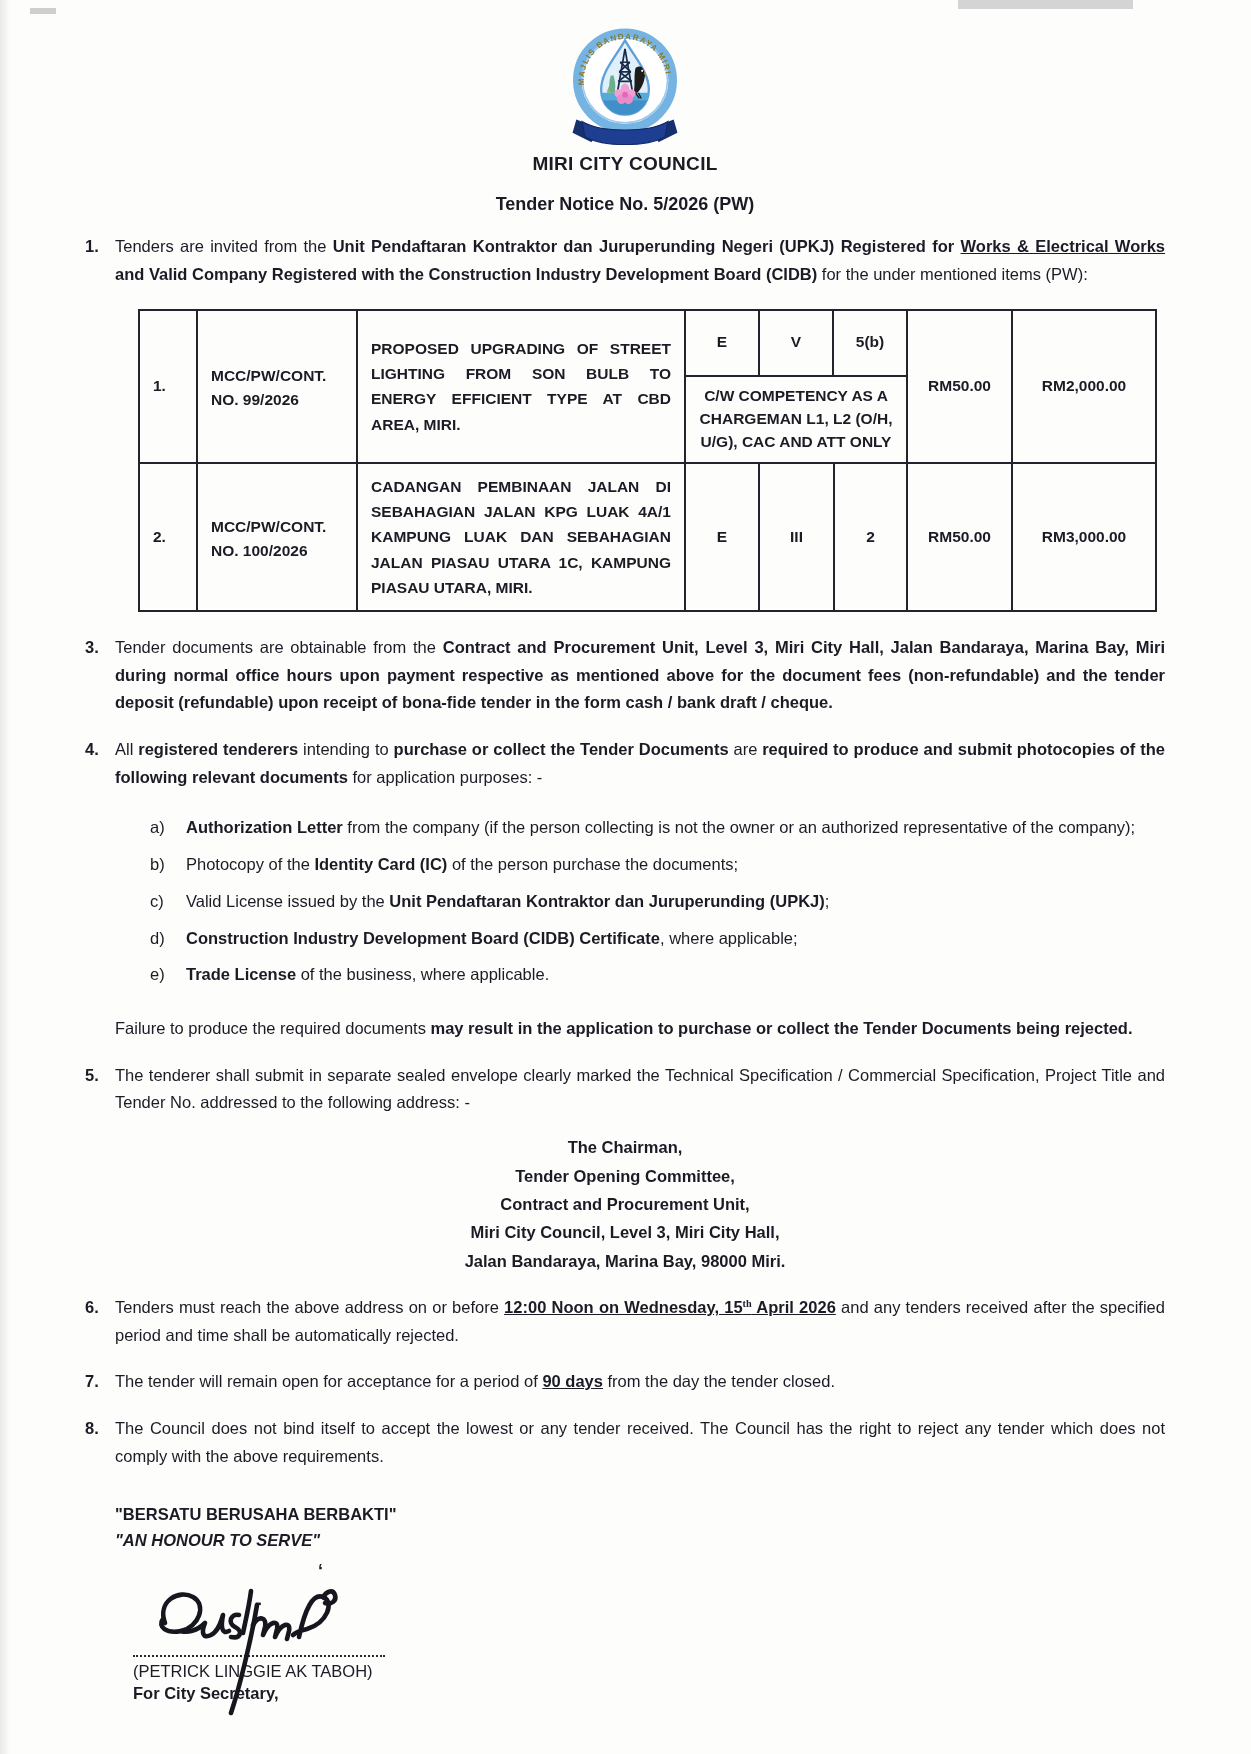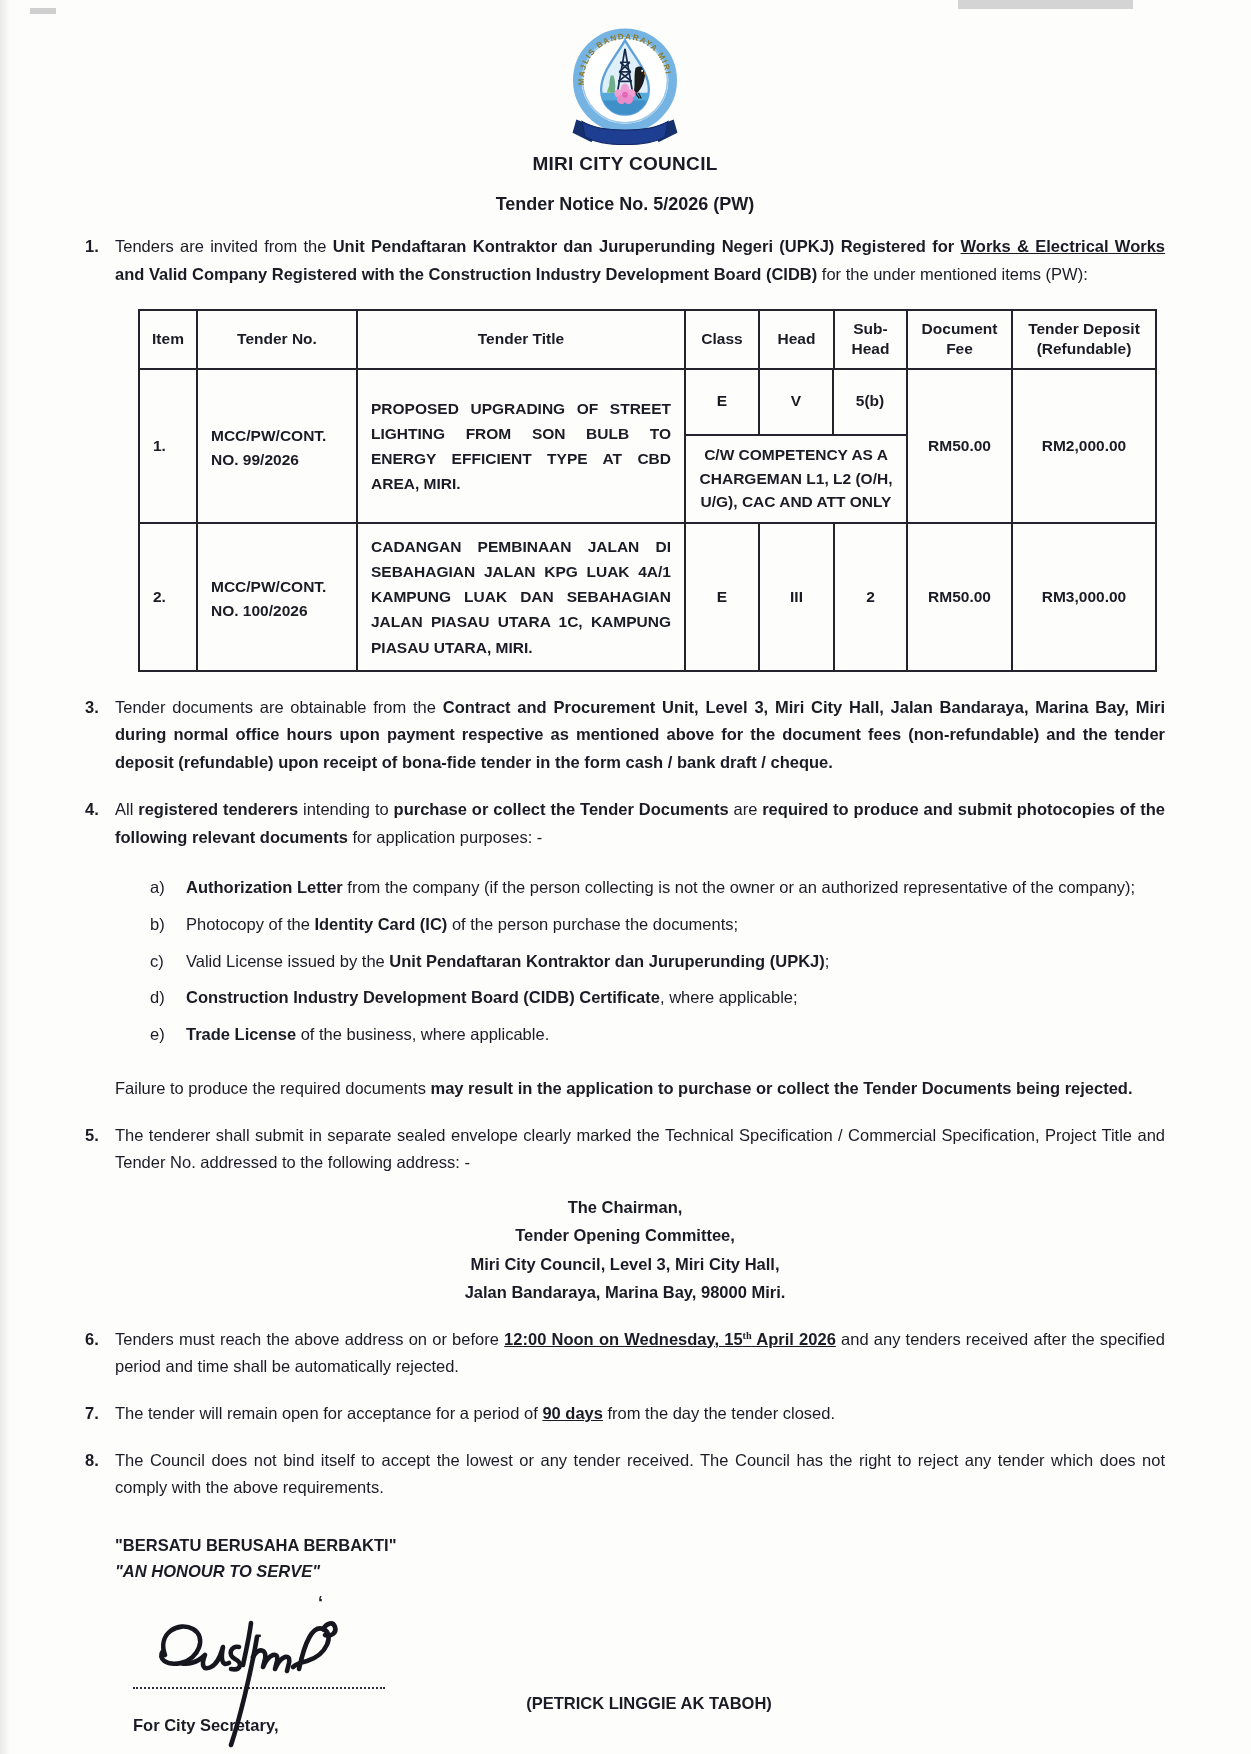--- a/index.html
+++ b/index.html
@@ -56,21 +56,21 @@
 
   .address { text-align:center; font-weight:700; line-height:1.72; margin-top:16px; }
 
   .motto { margin:30px 0 0 30px; font-weight:700; line-height:1.6; }
 
   .signature { position:relative; margin:30px 0 0 48px; height:168px; }
   .stray-q { position:absolute; left:185px; top:-22px; font-weight:700; font-size:18px; }
   .stray-d { position:absolute; left:122px; top:8px; font-weight:700; font-size:20px; }
   .sig-svg { position:absolute; left:-6px; top:-12px; width:268px; height:190px; pointer-events:none; }
   .sig-dotted { width:252px; margin-top:52px; border-bottom:2.5px dotted #2a2a35; height:22px; }
-  .sig-name { font-weight:700; margin-top:5px;text-align:center; }
+  .sig-name { font-weight:400; margin-top:5px; }
   .sig-role { font-weight:700; margin-top:3px; }
 </style>
 </head>
 <body>
 
 <div class="page">
   <div class="scan-tr"></div>
   <div class="scan-tl"></div>
   <div class="scan-left"></div>
 
@@ -135,30 +135,20 @@
       <col style="width:58px">
         <col style="width:160px">
         <col style="width:328px">
       <col style="width:74px">
         <col style="width:75px">
         <col style="width:73px">
       <col style="width:105px">
         <col style="width:144px">
     </colgroup>
     <tbody>
-        <tr>
-      <th>Item</th>
-      <th>Tender No.</th>
-      <th>Tender Title</th>
-      <th>Class</th>
-      <th>Head</th>
-      <th>Sub-Head</th>
-      <th>Document Fee</th>
-      <th>Tender Deposit (Refundable)</th>
-    </tr>
     <tr>
       <td class="c-item">1.</td>
       <td class="c-tno">MCC/PW/CONT. NO. 99/2026</td>
       <td class="c-title">PROPOSED UPGRADING OF STREET LIGHTING FROM SON BULB TO ENERGY EFFICIENT TYPE AT CBD AREA, MIRI.</td>
       <td class="combo" colspan="3">
         <div class="combo-top">
           <div>E</div>
           <div>V</div>
           <div>5(b)</div>
         </div>
@@ -224,20 +214,21 @@
   <div class="para">
     <span class="num">5.</span>
     <div class="ptext">
       <span>The tenderer shall submit in separate sealed envelope clearly marked the Technical Specification / Commercial Specification, Project Title and Tender No. addressed to the following address: -</span>
     </div>
   </div>
 
   <div class="address">
     <div>The Chairman,</div>
     <div>Tender Opening Committee,</div>
+    <div>Contract and Procurement Unit,</div>
     <div>Miri City Council, Level 3, Miri City Hall,</div>
     <div>Jalan Bandaraya, Marina Bay, 98000 Miri.</div>
   </div>
 
   <div class="para">
     <span class="num">6.</span>
     <div class="ptext">
       <span>Tenders must reach the above address on or before </span><span class="b u"><span>12:00 Noon on Wednesday, 15</span><span class="sup">th</span><span> April 2026</span></span><span> and any tenders received after the specified period and time shall be automatically rejected.</span>
     </div>
   </div>

